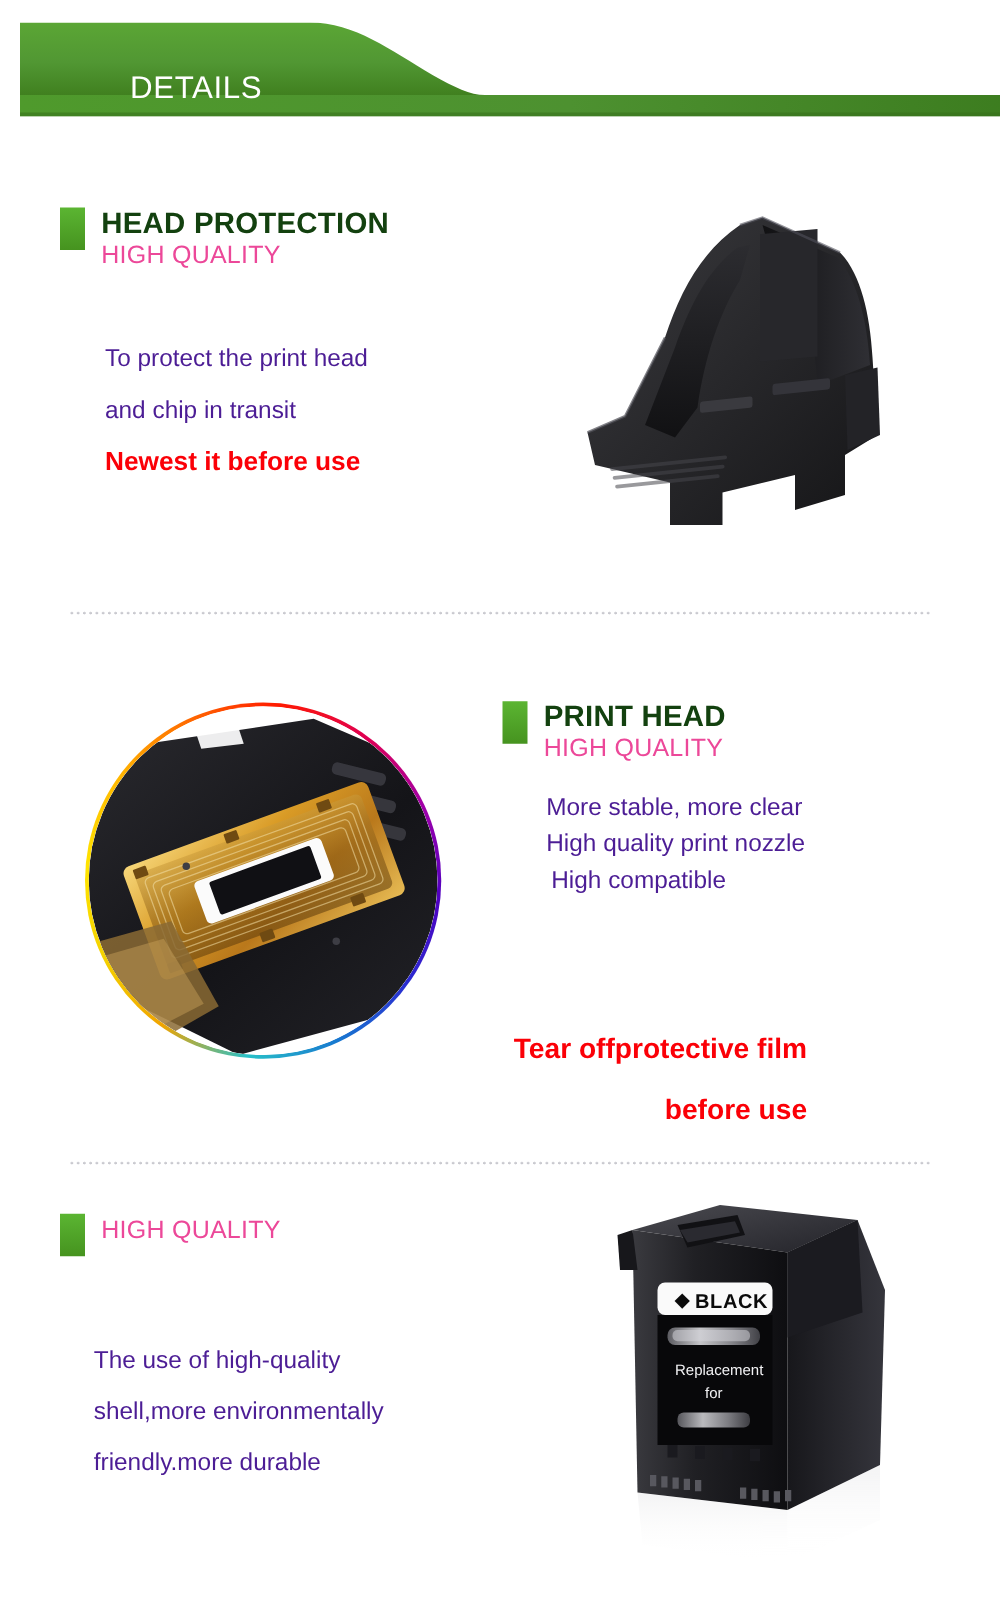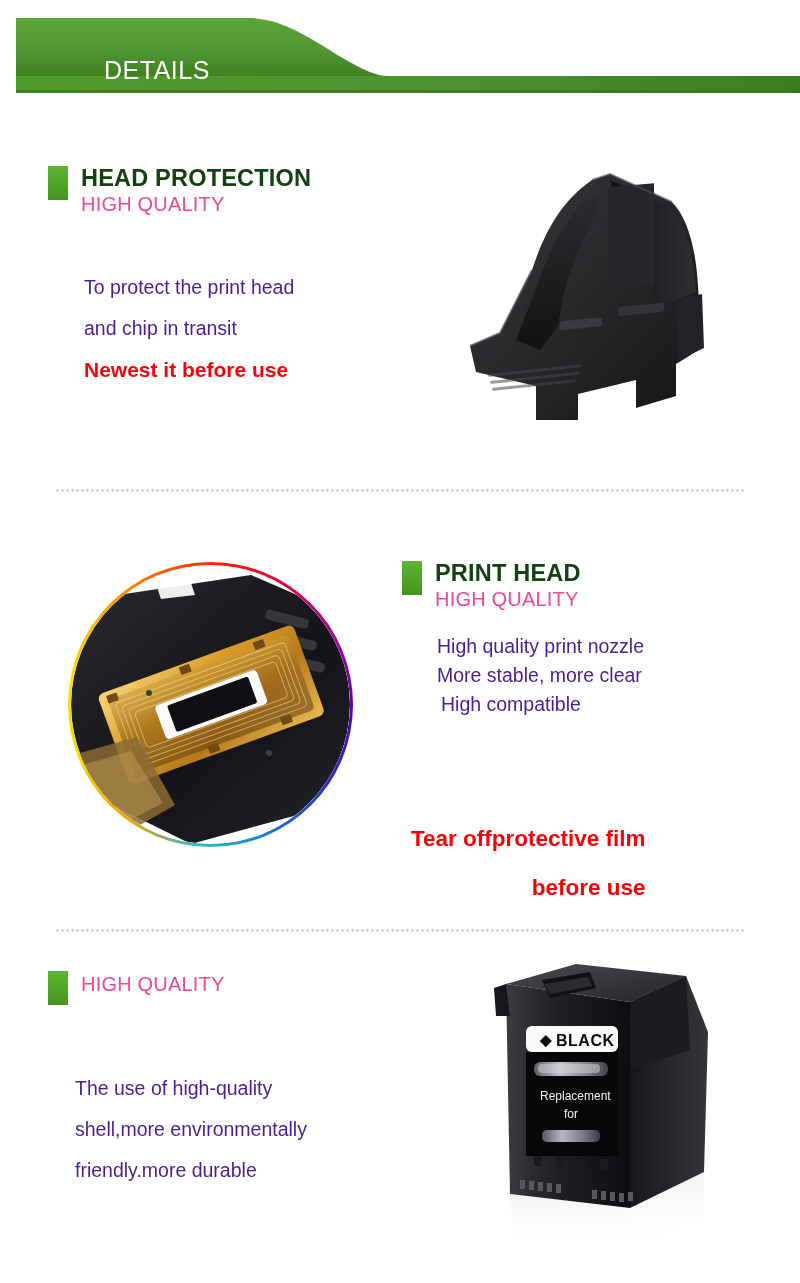--- a/index.html
+++ b/index.html
@@ -177,22 +177,22 @@
     <div class="heading-row">
       <span class="marker"></span>
       <span class="heading-texts">
         <span class="heading-main">PRINT HEAD</span>
         <span class="heading-sub">HIGH QUALITY</span>
       </span>
     </div>
   </div>
 
   <div class="body-copy" style="left:437px; top:632px;">
+    <div class="body-line tight">More stable, more clear</div>
     <div class="body-line tight">High quality print nozzle</div>
-    <div class="body-line tight">More stable, more clear</div>
     <div class="body-line tight" style="padding-left:4px;">High compatible</div>
   </div>
 
   <div class="body-copy" style="left:411px; top:814px;">
     <div class="alert-line big">Tear offprotective film</div>
     <div class="alert-line big" style="padding-left:14px;">before use</div>
   </div>
 
   <div class="circle-img">
     <div class="circle-inner">

